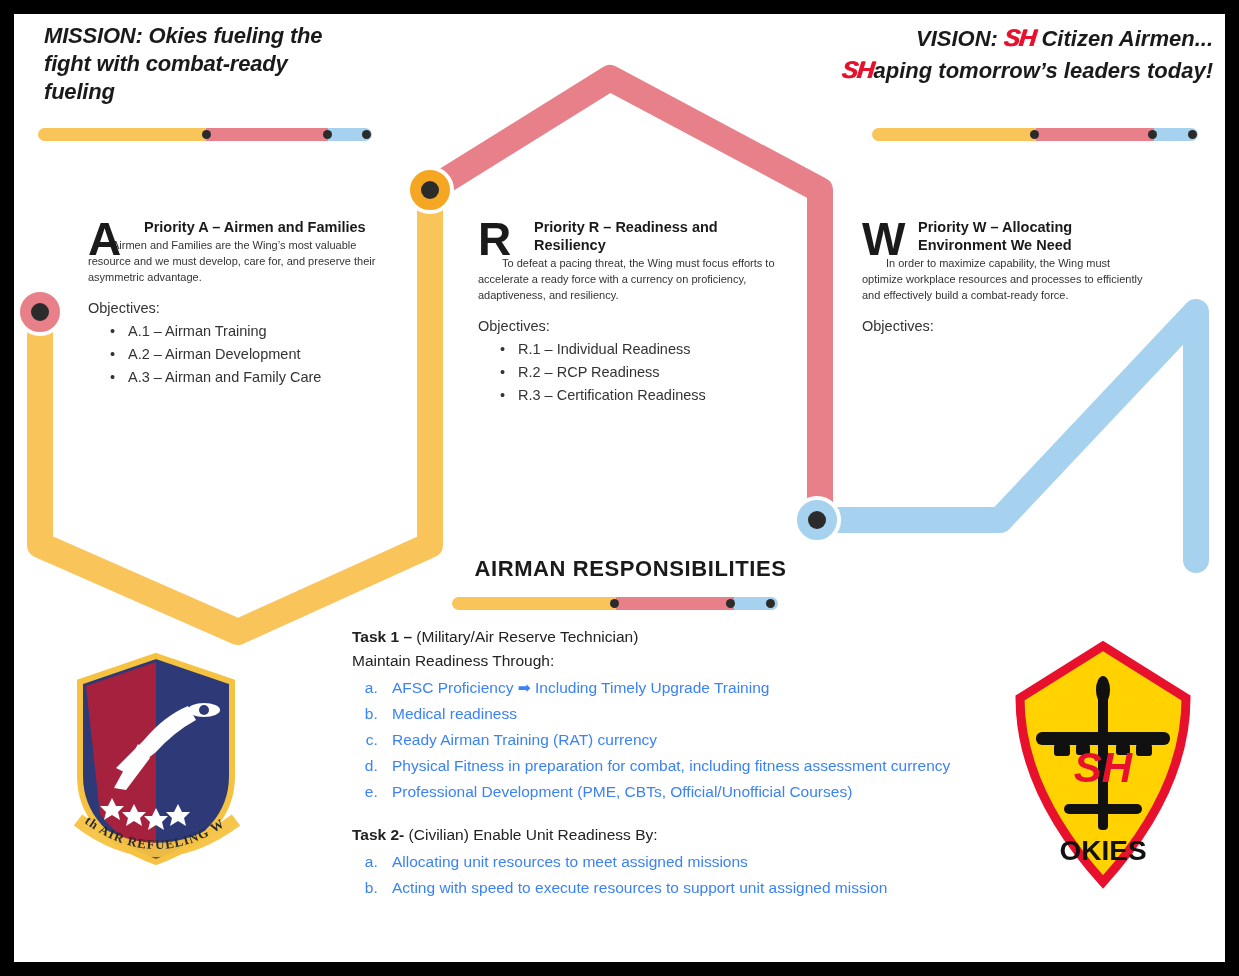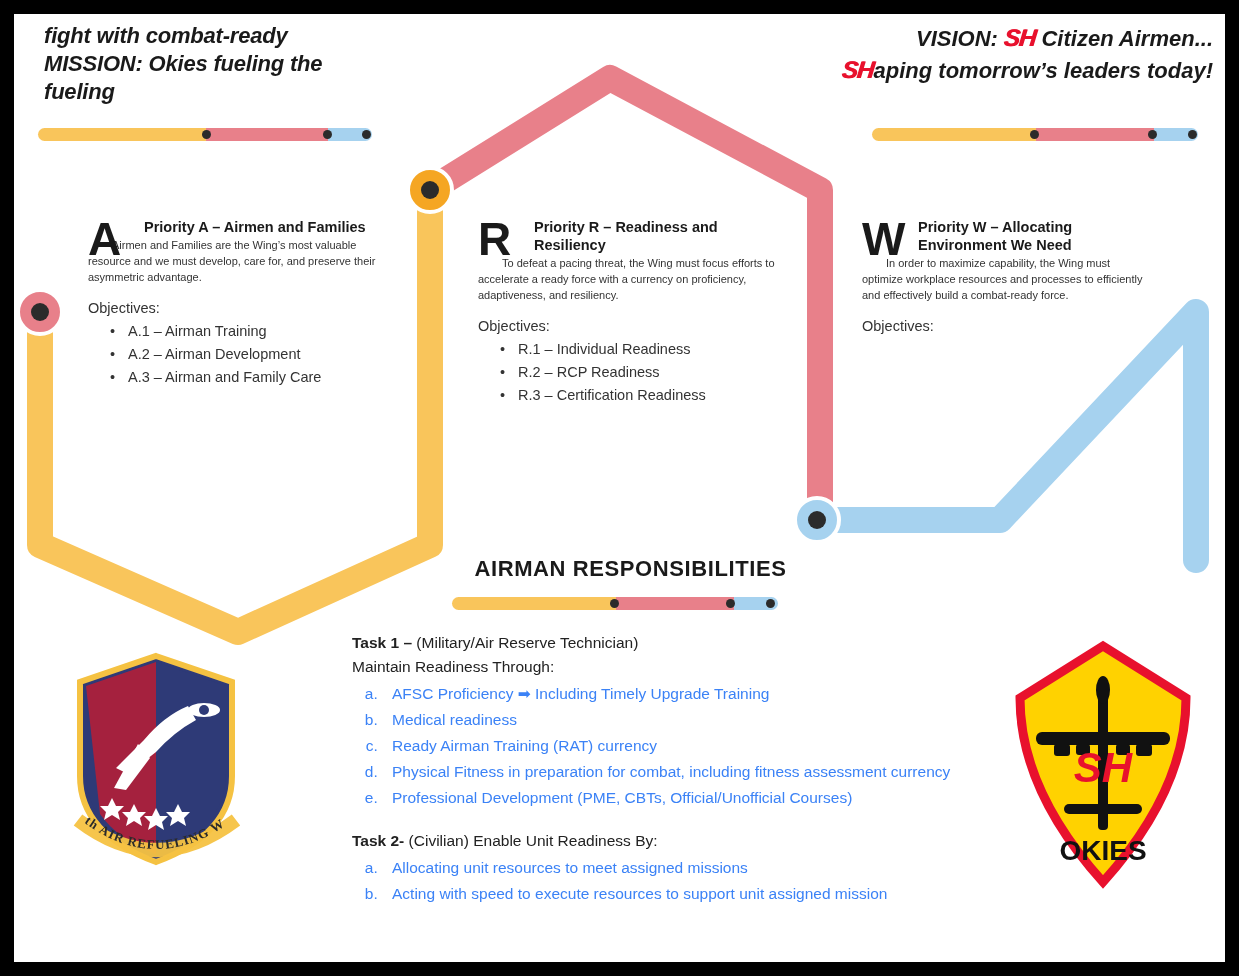--- a/index.html
+++ b/index.html
@@ -188,21 +188,21 @@
   .tasks {
     position: absolute;
     left: 352px;
     top: 628px;
     width: 700px;
     z-index: 15;
   }
   .task-head {
     font-size: 15.5px;
     color: #222222;
-    margin: 6px 0 6px 0;
+    margin: 0 0 6px 0;
   }
   .task-head b {
     font-weight: bold;
   }
   .task-sub {
     font-size: 15.5px;
     color: #222222;
     margin: 0 0 6px 0;
   }
   .tasks ol {
@@ -258,22 +258,22 @@
     <circle cx="40" cy="312" r="9" fill="#2b2b2b"></circle>
 
     <circle cx="430" cy="190" r="22" fill="#f5a623" stroke="#ffffff" stroke-width="4"></circle>
     <circle cx="430" cy="190" r="9" fill="#2b2b2b"></circle>
 
     <circle cx="817" cy="520" r="22" fill="#a6d2ef" stroke="#ffffff" stroke-width="4"></circle>
     <circle cx="817" cy="520" r="9" fill="#2b2b2b"></circle>
   </svg>
 
   <div class="mission">
+    <div class="line">MISSION: Okies fueling the</div>
     <div class="line">fight with combat-ready</div>
-    <div class="line">MISSION: Okies fueling the</div>
     <div class="line">fueling</div>
   </div>
 
   <div class="vision">
     <div class="line">
       <span>VISION:</span>
       <span class="sh-mark">SH</span>
       <span>Citizen Airmen...</span>
     </div>
     <div class="line">

